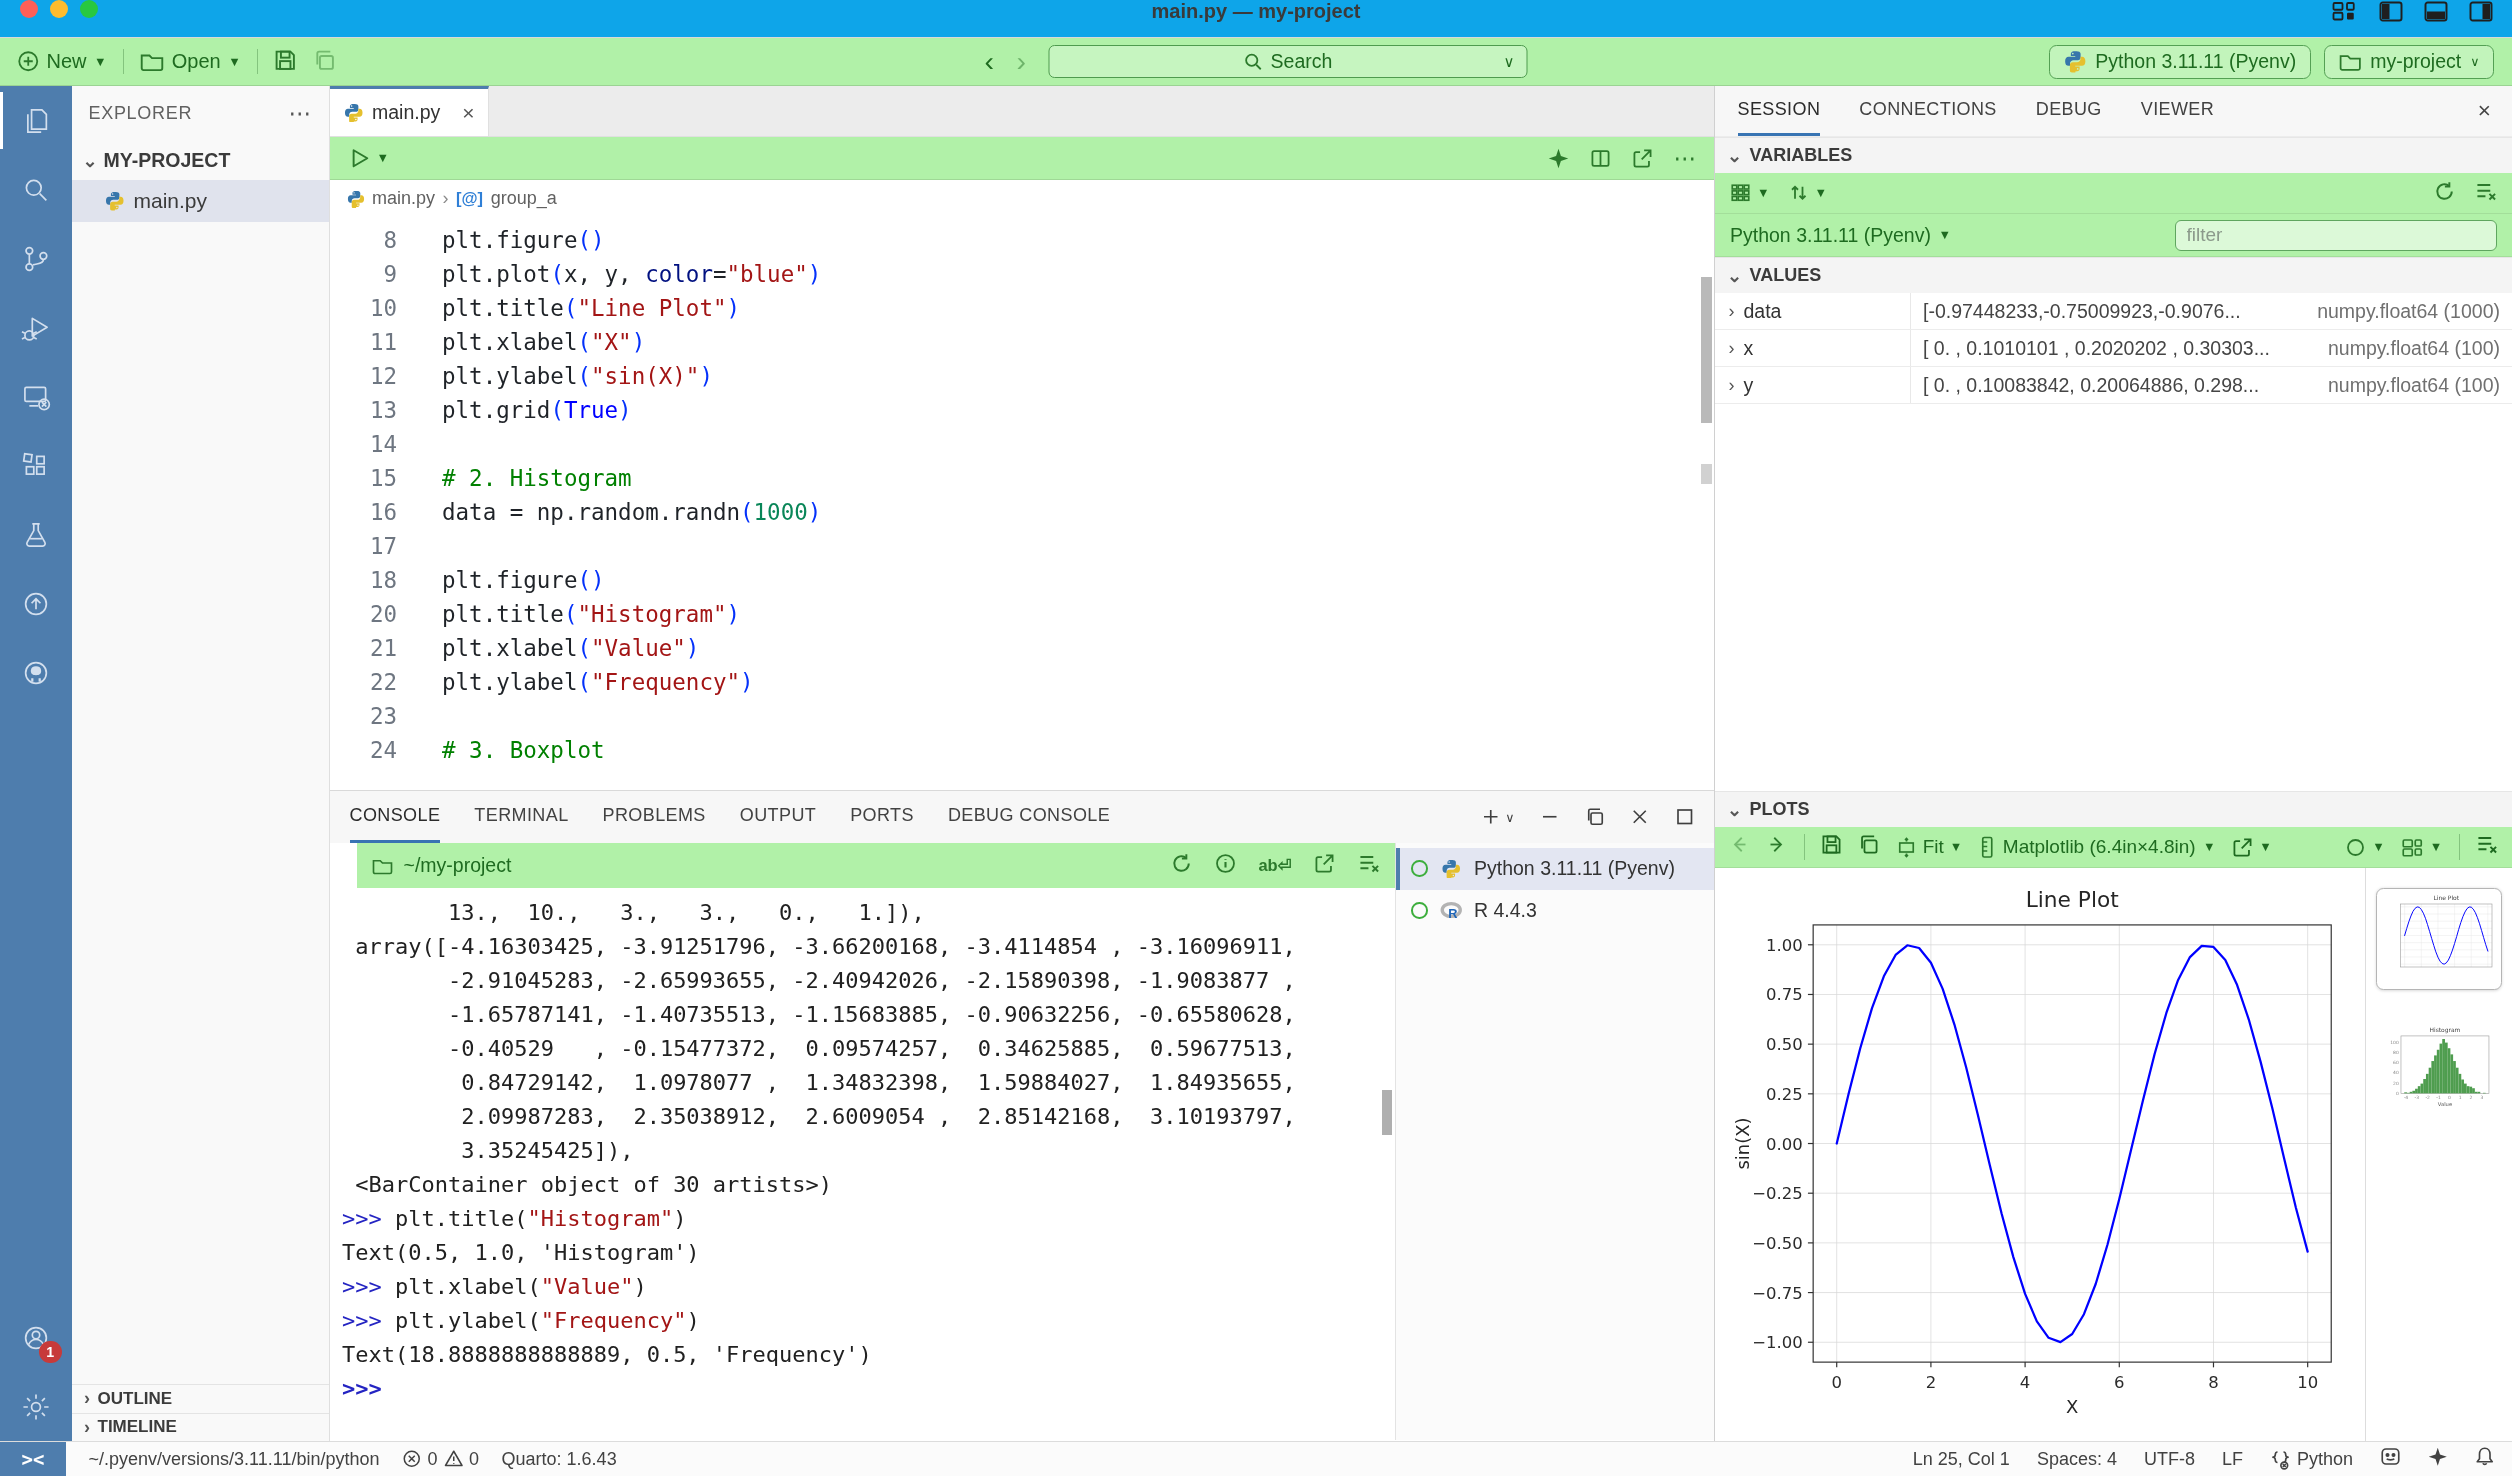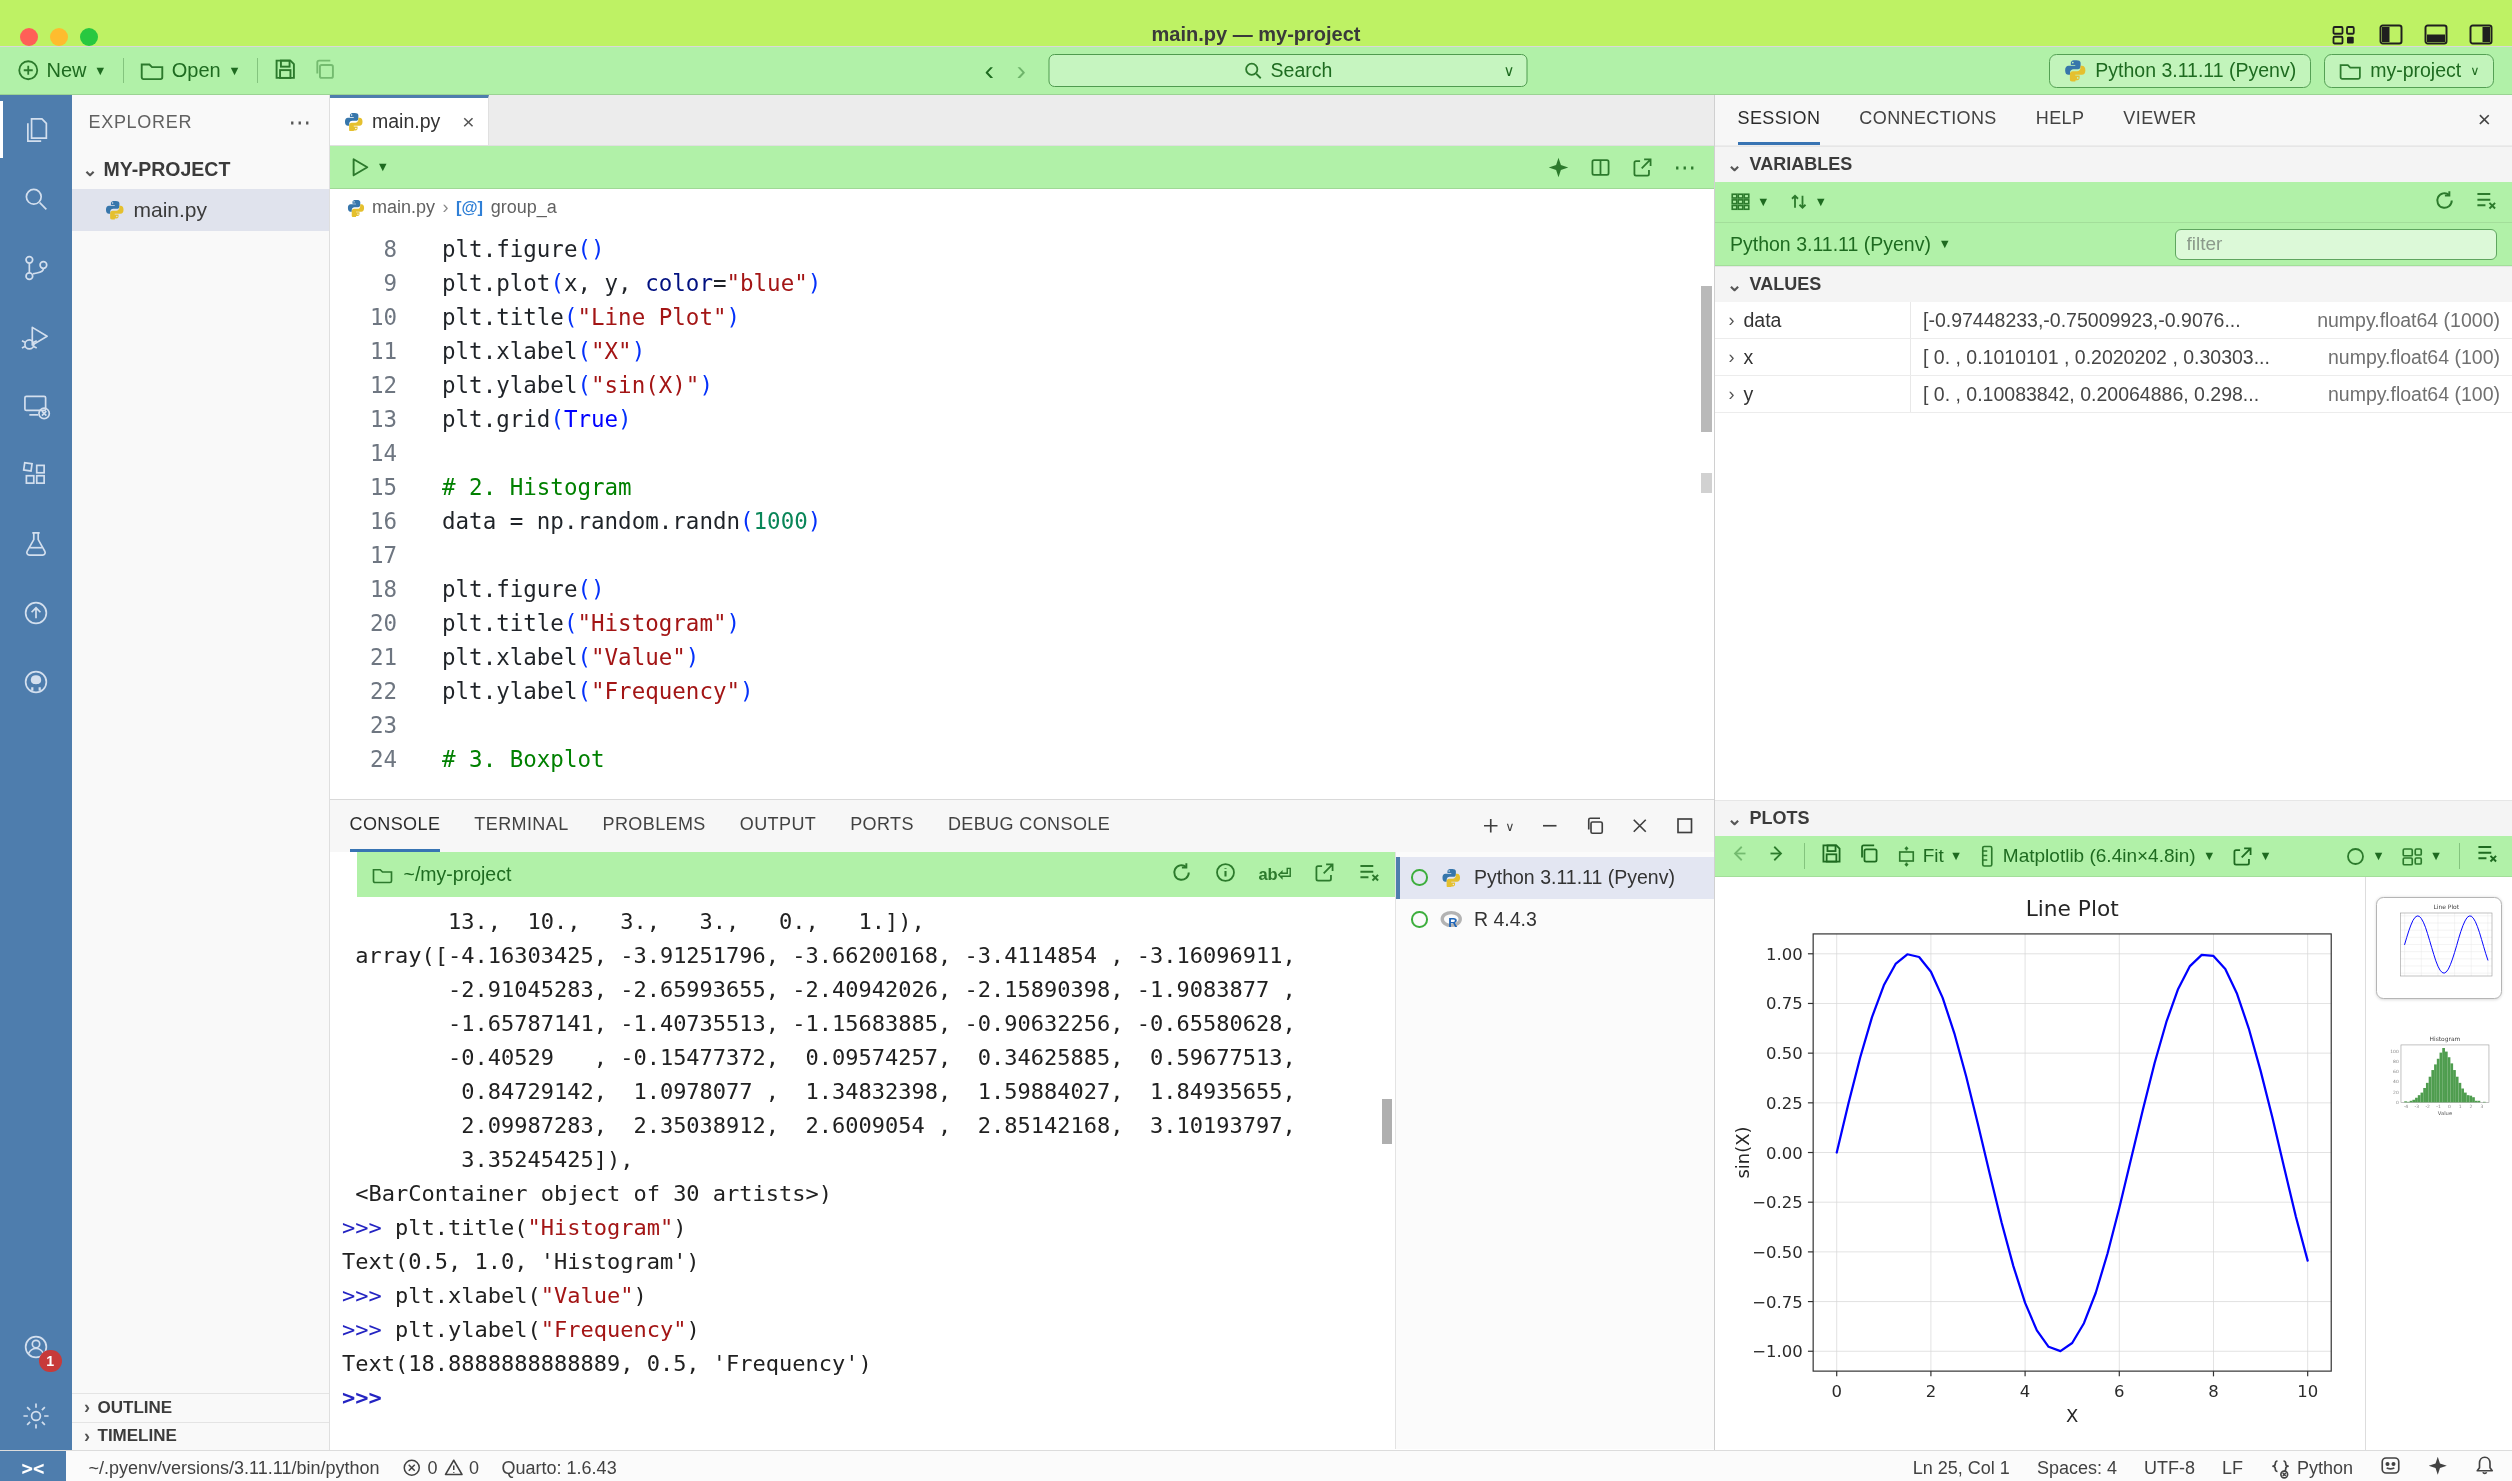--- a/index.html
+++ b/index.html
@@ -4,21 +4,21 @@
 <style>
   * { box-sizing: border-box; margin: 0; padding: 0; }
   html,body { width:2512px; height:1482px; overflow:hidden; font-family:"Liberation Sans",sans-serif; background:#fff; }
   :root{
     --green-bg:#b1f1a8; --green-dark:#1e6b20; --green-ic:#2c7a2c;
     --blue-bar:#4e7dad; --accent:#3874b3; --ui-text:#3b3b3b;
   }
   .mono{ font-family:"DejaVu Sans Mono",monospace; }
 
   
-  .titlebar{ height:47px; background:#bef264; border-bottom:0.7px solid #d9d9d9; position:relative; display:flex; align-items:flex-end; }
+  .titlebar{ height:38px; background:#0ea5e9; border-bottom:0.7px solid #d9d9d9; position:relative; display:flex; align-items:flex-start; }
   .tl{ width:18px; height:18px; border-radius:50%; margin-right:12px; }
   .tl-group{ display:flex; align-items:center; padding-left:19.5px; }
   .win-title{ position:absolute; left:0; right:0; text-align:center; font-size:20px; font-weight:600; color:#3a3a3a; }
   .win-icons{ margin-left:auto; display:flex; align-items:center; gap:21px; padding-right:19.5px; z-index:2; }
   .win-icons svg{ display:block; }
 
   
   .toolbar{ height:48px; background:var(--green-bg); border-bottom:0.7px solid rgba(0,0,0,.12); display:flex; align-items:center; position:relative; }
   .tb-left{ display:flex; align-items:center; gap:16.5px; padding-left:16.5px; }
   .tb-item{ display:flex; align-items:center; gap:7.5px; color:var(--green-dark); font-size:20px; }
@@ -603,21 +603,21 @@
           </div>
       </div>
     </div>
   </section>
 
   <section class="rightpanel">
     <div class="paneltabs2">
       <div id="panel-tabs" style="display:flex;gap:39px;height:100%">
           <div class="ptab active">SESSION</div>
           <div class="ptab">CONNECTIONS</div>
-          <div class="ptab">HELP</div>
+          <div class="ptab">DEBUG</div>
           <div class="ptab">VIEWER</div>
         </div>
       <span class="pt2-close">×</span>
     </div>
 
     <div class="sec-header">
       <span class="chev">⌄</span>
       <span>VARIABLES</span>
     </div>
     <div class="varstoolbar" style="color:var(--green-ic)">

